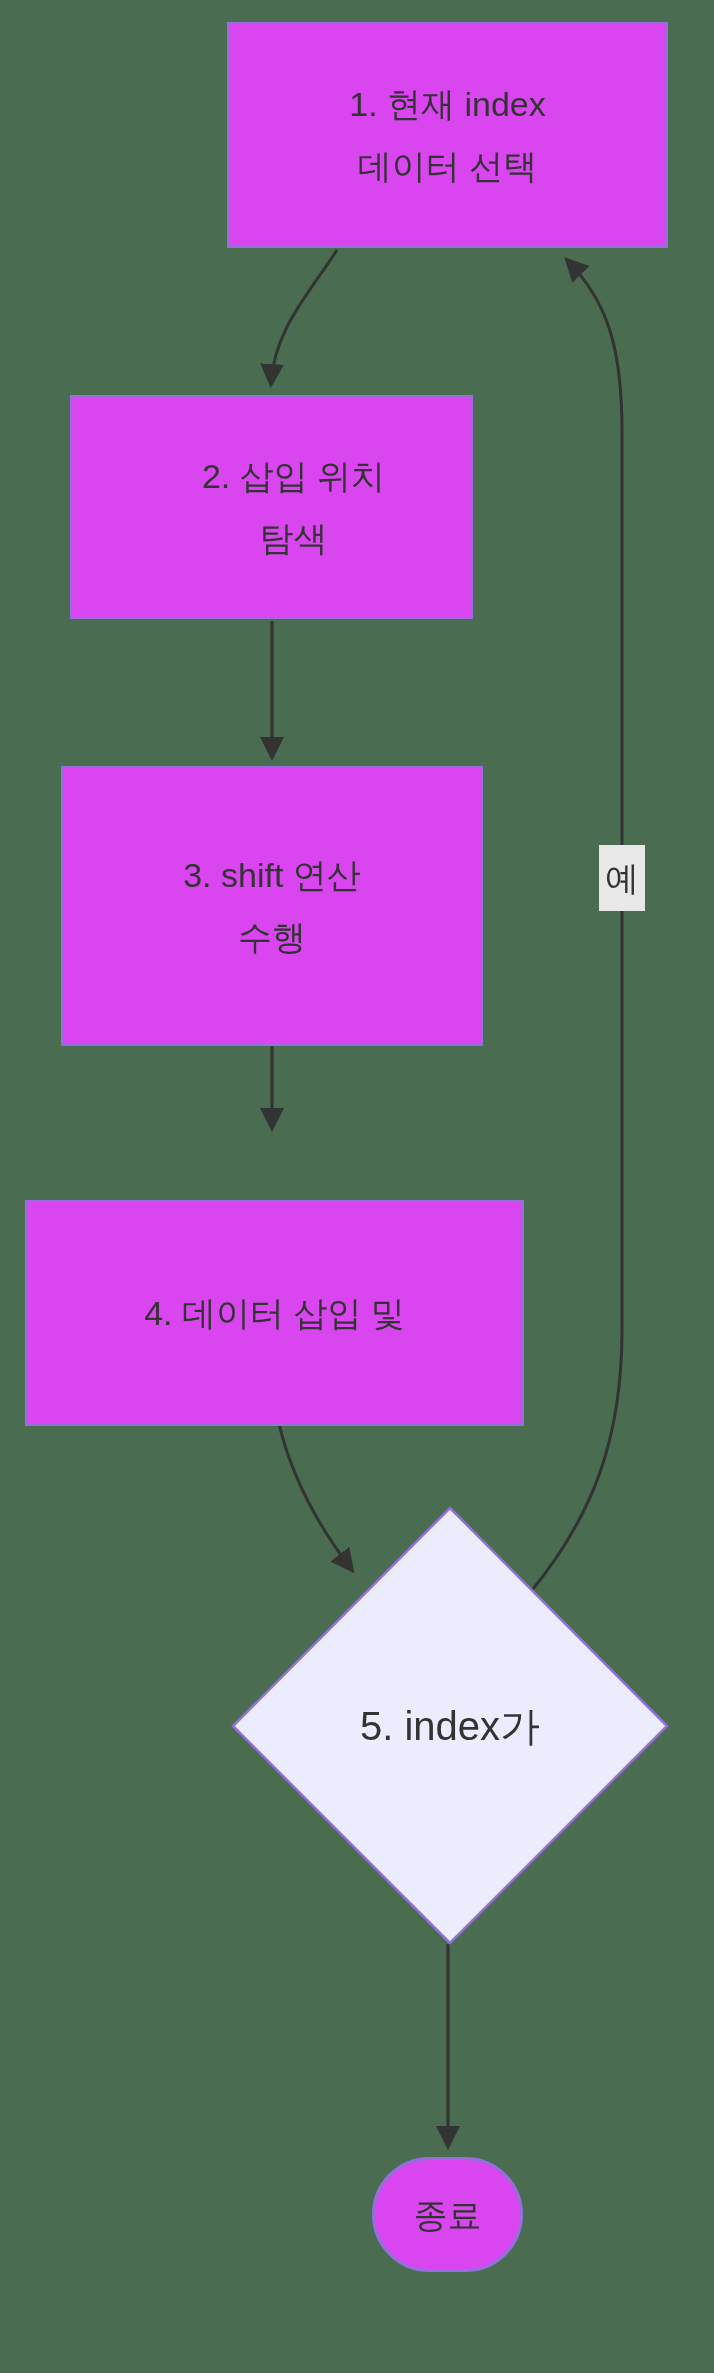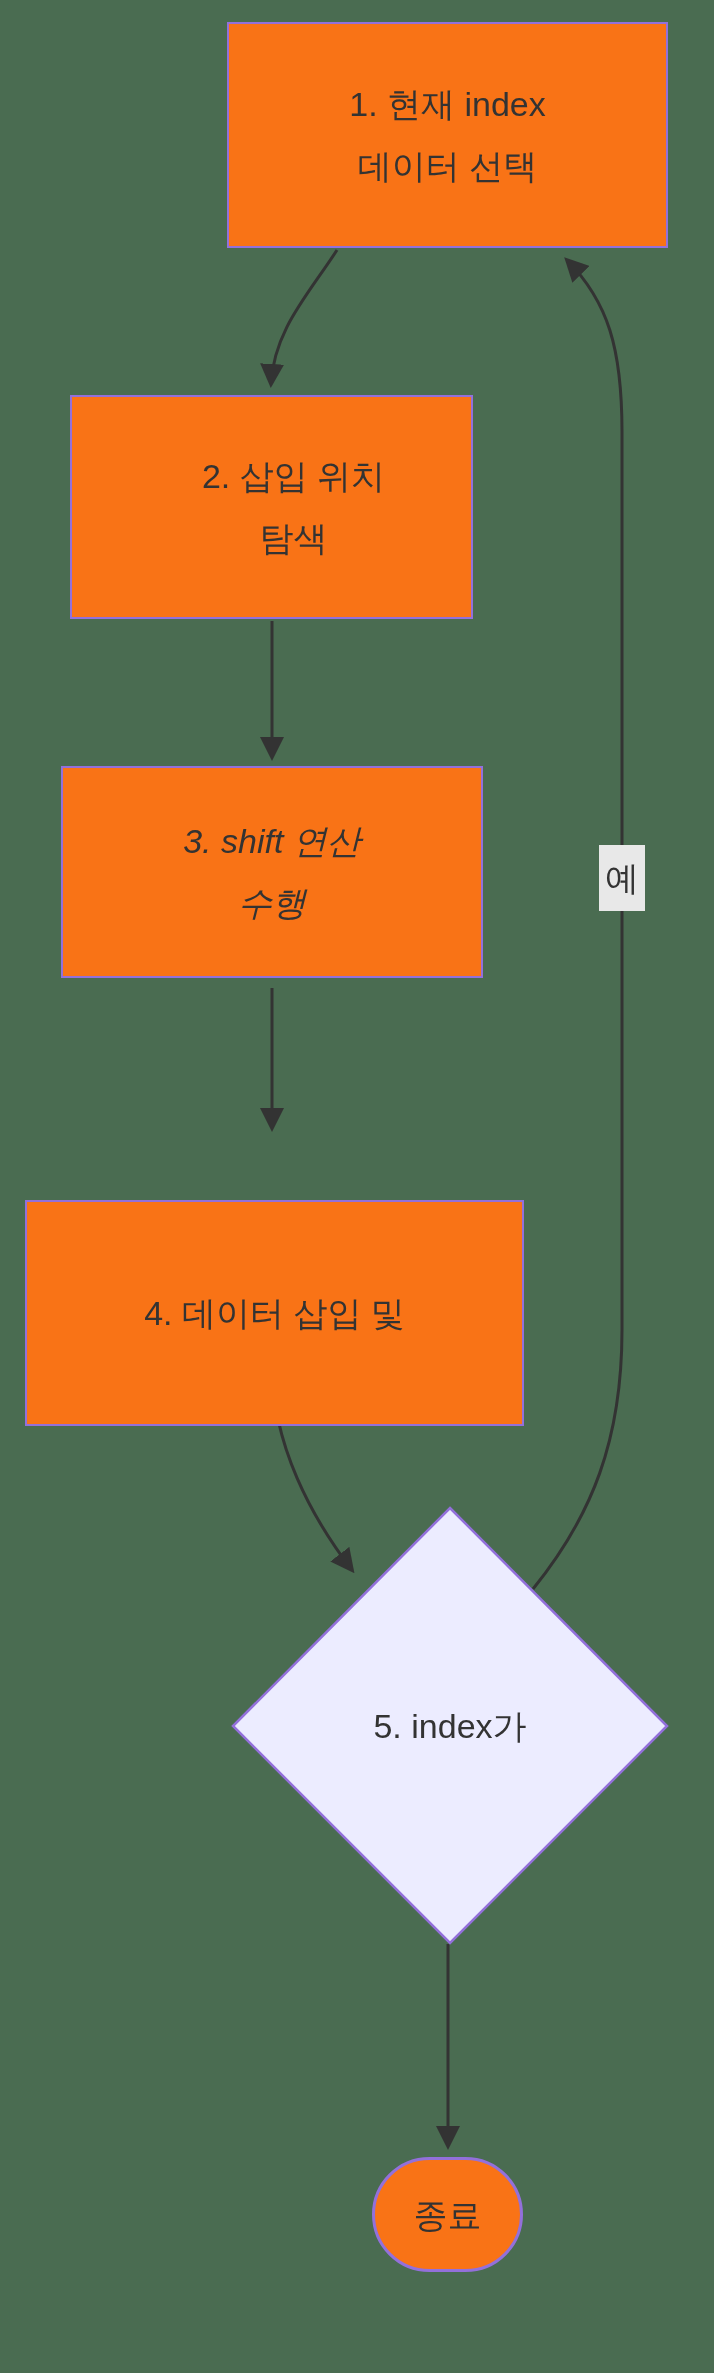--- a/index.html
+++ b/index.html
@@ -6,58 +6,58 @@
   body{
     width:714px;height:2373px;
     background:#4A6C51;
     font-family:"Liberation Sans","DejaVu Sans",sans-serif;
     position:relative;overflow:hidden;
   }
   .stage{position:absolute;left:0;top:0;width:714px;height:2373px;}
   svg.edge-layer{position:absolute;left:0;top:0;}
   .node{
     position:absolute;
-    background:#f97316;
+    background:#d946ef;
     border:2px solid #9370DB;
     box-sizing:border-box;
     display:flex;flex-direction:column;
     align-items:center;justify-content:center;
     color:#333333;
     font-size:34px;font-weight:500;
     text-align:left;
   }
   .node .nline{line-height:62px;white-space:nowrap;}
   .node.stadium{
     border-width:3px;
     border-radius:58px;
   }
   .diamond-text{
     position:absolute;left:450px;top:1726px;
     transform:translate(-50%,-50%);
     width:340px;
-    color:#333333;font-size:34px;font-weight:500;
+    color:#333333;font-size:40px;font-weight:500;
     text-align:center;
   }
   .diamond-text .nline{line-height:66px;white-space:nowrap;}
   .edge-label{
     position:absolute;
     transform:translate(-50%,-50%);
     background:#E8E8E8;
     color:#333333;
     font-size:34px;font-weight:500;
     line-height:60px;
     padding:3px 6px;
     white-space:nowrap;
     text-align:center;
   }
   .edge-label.yes{left:622px;top:878px;}
   .edge-label.no{left:449px;top:2051px;}
   #box-step1{left:227px;top:22px;width:441px;height:226px;}
   #box-step2{left:70px;top:395px;width:403px;height:224px;padding-left:44px;}
-  #box-step3{left:61px;top:766px;width:422px;height:212px;font-style:italic;}
+  #box-step3{left:61px;top:766px;width:422px;height:280px;}
   #box-step4{left:25px;top:1200px;width:499px;height:226px;}
   #box-end{left:372px;top:2157px;width:151px;height:115px;}
 </style>
 </head>
 <body>
 
 <div class="stage">
 
   <svg class="edge-layer" width="714" height="2373" viewBox="0 0 714 2373">
     <defs>

